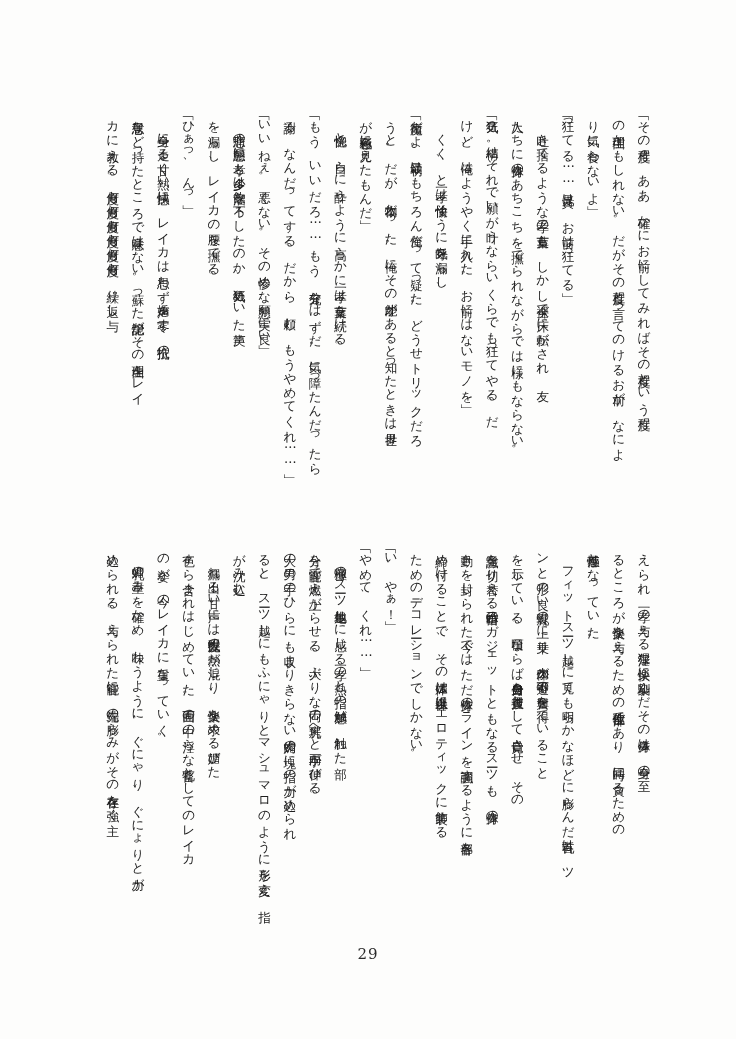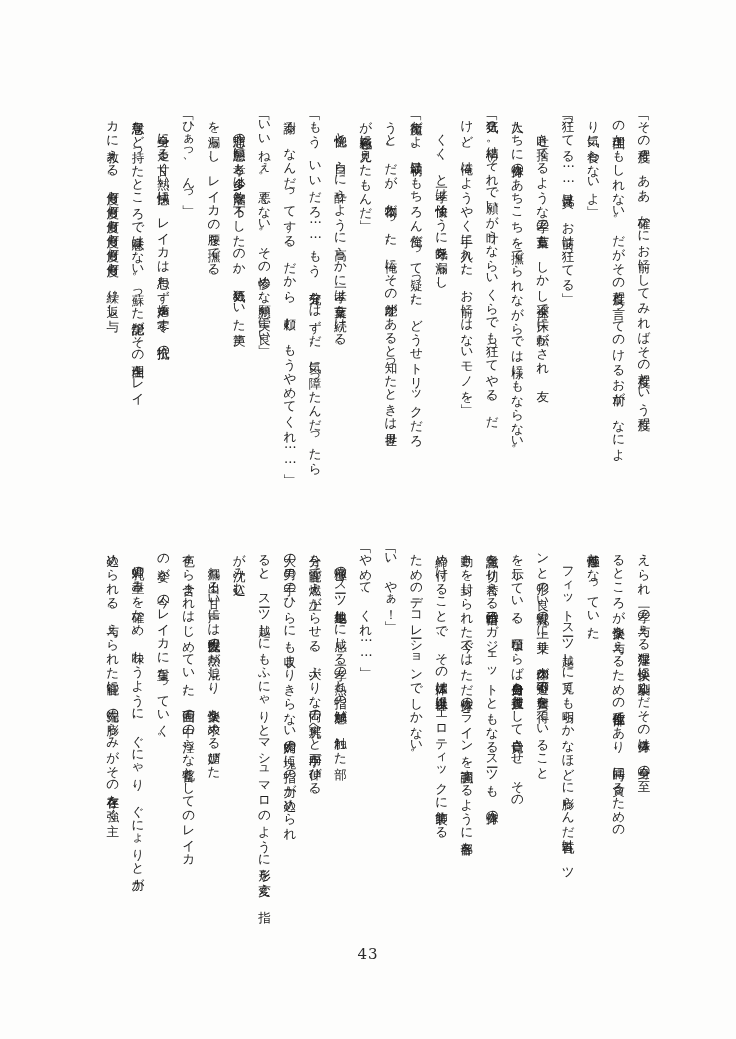--- a/index.html
+++ b/index.html
@@ -93,15 +93,15 @@
       <p class="tline">大の男の手のひらにも収まりきらない媚肉の塊に指の力が込められ</p>
       <p class="tline">ると、スーツ越しにもふにゃりとマシュマロのように形を変え、指</p>
       <p class="tline">が沈み込む。</p>
       <p class="tline">　漏れ出る甘い声には先程以上の熱が混じり、快楽を求める媚びた</p>
       <p class="tline">色すら含まれはじめていた。画面の中の淫らな牝畜としてのレイカ</p>
       <p class="tline">の姿が、今のレイカに重なっていく。</p>
       <p class="tline">　媚乳の重みを確かめ、味わうように、ぐにゃり、ぐにょりと力が</p>
       <p class="tline">込められる。与えられた官能に、先端の膨らみがその存在を強く主</p>
     </div>
 
-  <div class="page-number">43</div>
+  <div class="page-number">29</div>
 
 </div>
 
 </body></html>

